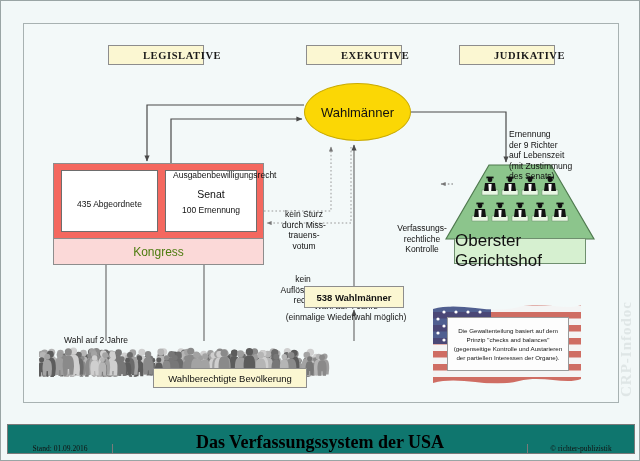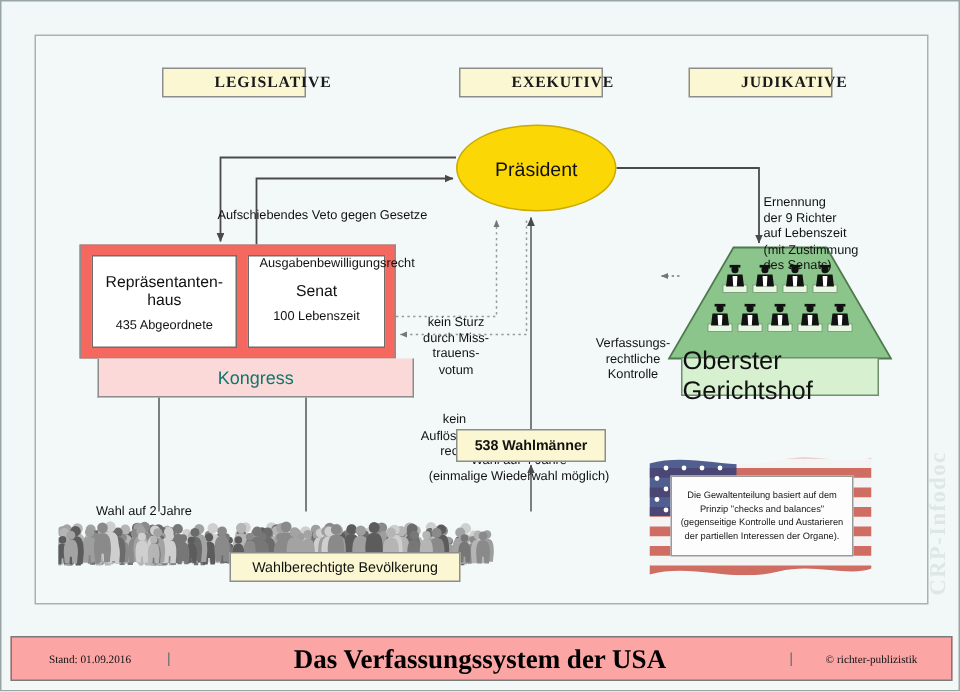--- a/index.html
+++ b/index.html
@@ -92,21 +92,21 @@
   .chamber-title { font-size: 10.5px; line-height: 12px; text-align: center; }
   .chamber-sub { font-size: 8.5px; margin-top: 5px; }
   #kongress-bar {
     position: absolute; left: 0; top: 76px;
     width: 211px; height: 26px;
     background: #fbd9d8;
     border: 1px solid #8d8d8d;
     border-top: none;
     box-sizing: border-box;
     display: flex; align-items: center; justify-content: center;
-    font-size: 12px; color: #0f766e; margin-left: 12px;
+    font-size: 12px; color: #4d7c0f;
   }
 
   
   #court-block {
     position: absolute;
     left: 444px; top: 163px;
     width: 150px; height: 102px;
   }
   #court-trap {
     position: absolute; left: 0; top: 0;
@@ -199,23 +199,23 @@
     user-select: none;
   }
 
   
   #footer {
     position: absolute;
     left: 6px; top: 423px;
     width: 628px; height: 30px;
     border: 1px solid #7a7a7a;
     box-sizing: border-box;
-    background: #fca5a5;
+    background: #0f766e;
     display: flex;
-    align-items: center;
+    align-items: flex-end;
   }
   #footer-date {
     width: 104px;
     border-right: 1px solid #7a7a7a;
     display: flex; align-items: center; justify-content: center;
     font-family: "Liberation Serif", serif;
     font-size: 7.5px; color: #111;
   }
   #footer-title {
     flex: 1;
@@ -276,33 +276,31 @@
     <path d="M203,340 L203,252" fill="none" stroke="#6f6f6f" stroke-width="1.2" marker-end="url(#ah)"></path>
 
     <path d="M452,183 L440,183" fill="none" stroke="#777" stroke-width="1" stroke-dasharray="1.6,2" marker-end="url(#ah-sm)"></path>
   </svg>
 
   <div class="branch" id="branch-legislative">LEGISLATIVE</div>
   <div class="branch" id="branch-exekutive">EXEKUTIVE</div>
   <div class="branch" id="branch-judikative">JUDIKATIVE</div>
 
   <div id="president">
-    <span>Präsident</span>
+    <span>Wahlmänner</span>
   </div>
 
   <div id="congress-block">
     <div id="congress-red"></div>
     <div class="chamber" id="chamber-house">
-      <div class="chamber-title">Repräsentanten-
-haus</div>
       <div class="chamber-sub">435 Abgeordnete</div>
     </div>
     <div class="chamber" id="chamber-senate">
       <div class="chamber-title">Senat</div>
-      <div class="chamber-sub">100 Lebenszeit</div>
+      <div class="chamber-sub">100 Ernennung</div>
     </div>
     <div id="kongress-bar">Kongress</div>
   </div>
 
   <div id="court-block">
     <svg id="court-trap" viewBox="0 0 150 76">
       <polygon points="44,1 106,1 149,75 1,75" fill="#8cc58c" stroke="#4f7a4f" stroke-width="1.2"></polygon>
     </svg>
     <svg id="court-judges" style="position:absolute;left:0;top:0;width:150px;height:76px;" viewBox="0 0 150 76">
       <g id="judges-layer">
@@ -367,21 +365,20 @@
             <path d="M109,53 L110,45 L120,45 L121,53 Z" fill="#111"></path>
             <path d="M113.4,46 L116.6,46 L116.2,53 L113.8,53 Z" fill="#fff"></path>
             <circle cx="115" cy="41.8" r="2.4" fill="#111"></circle>
             <rect x="111.4" y="38.6" width="7.2" height="1.8" fill="#111"></rect>
           </g>
         </g>
     </svg>
     <div id="court-bar">Oberster Gerichtshof</div>
   </div>
 
-  <div class="lbl" id="lbl-veto">Aufschiebendes Veto gegen Gesetze</div>
   <div class="lbl" id="lbl-budget">Ausgabenbewilligungsrecht</div>
   <div class="lbl" id="lbl-misstrauen">kein Sturz
 durch Miss-
 trauens-
 votum</div>
   <div class="lbl" id="lbl-aufloes">kein Auflösungs-
 recht</div>
   <div class="lbl" id="lbl-ernennung">Ernennung
 der 9 Richter
 auf Lebenszeit

